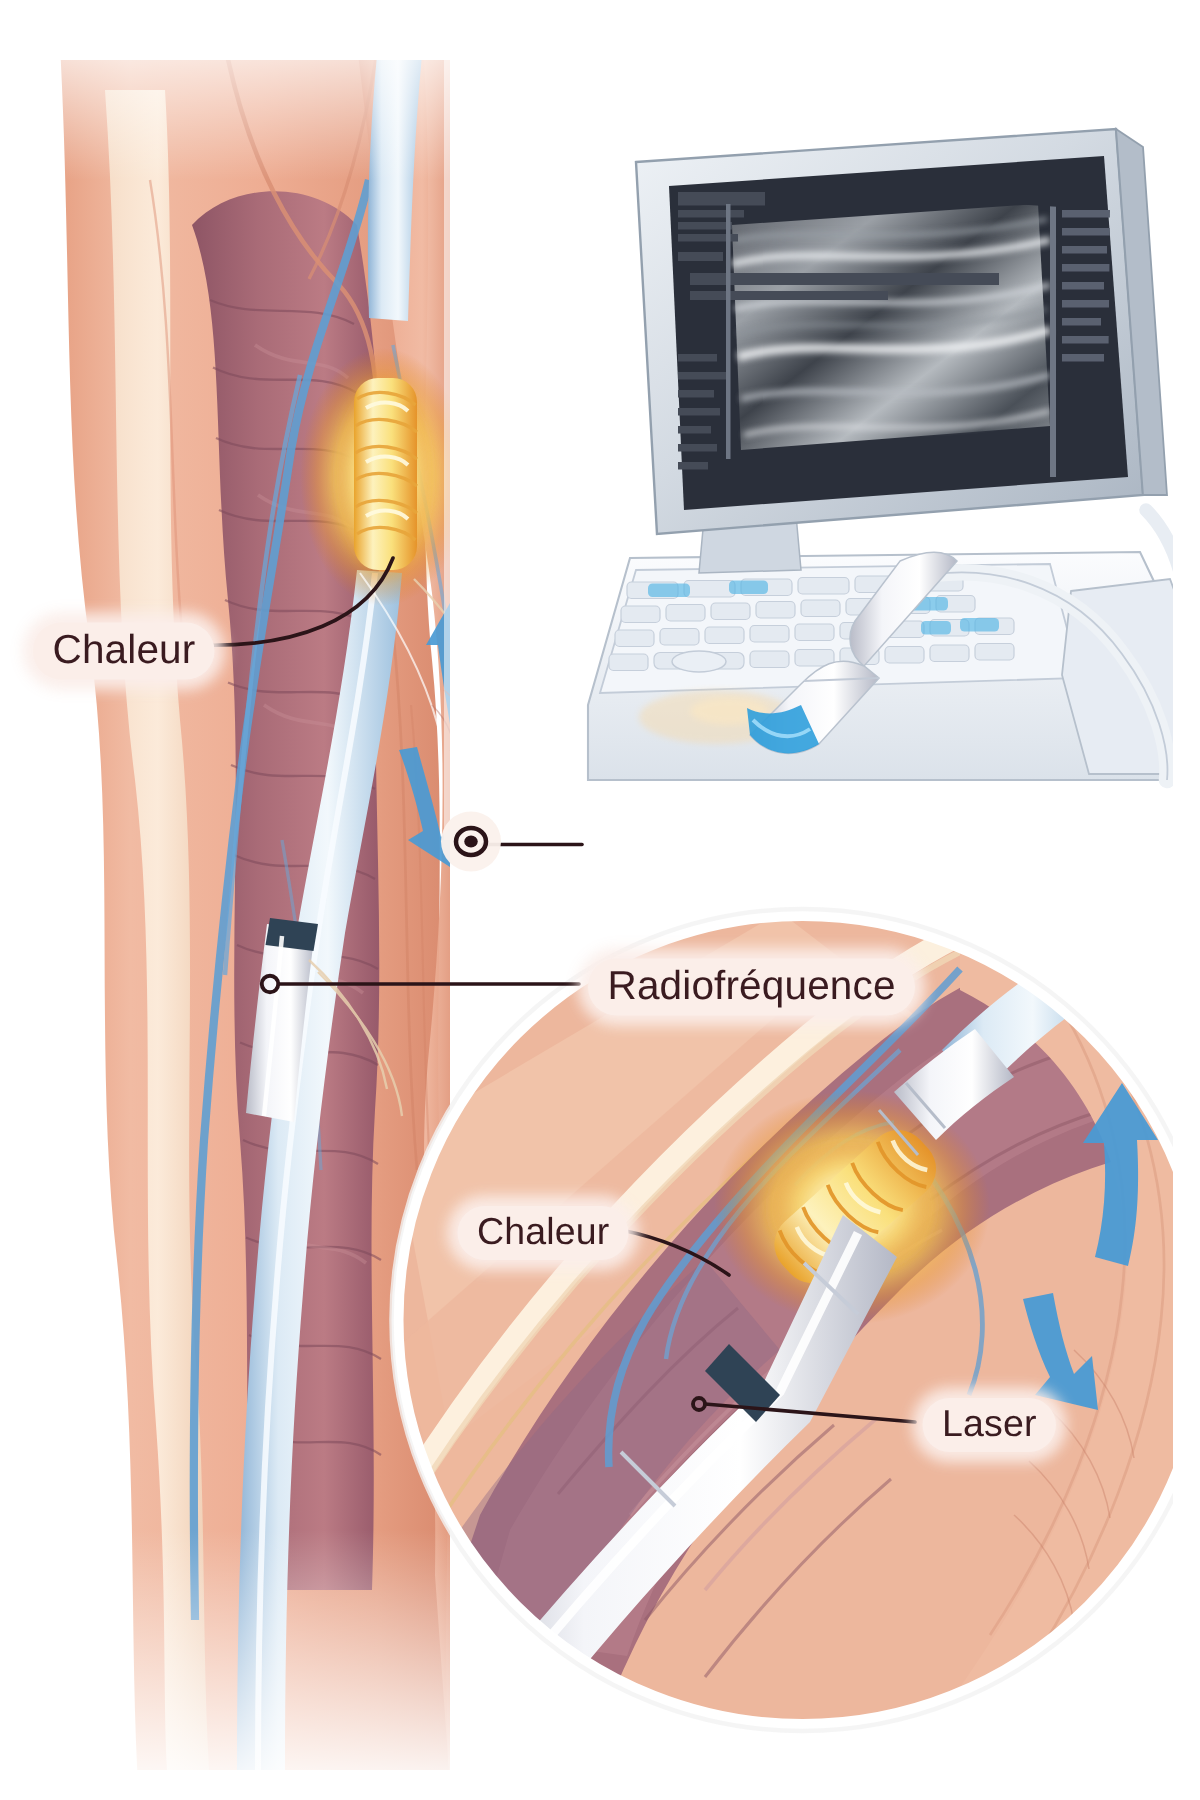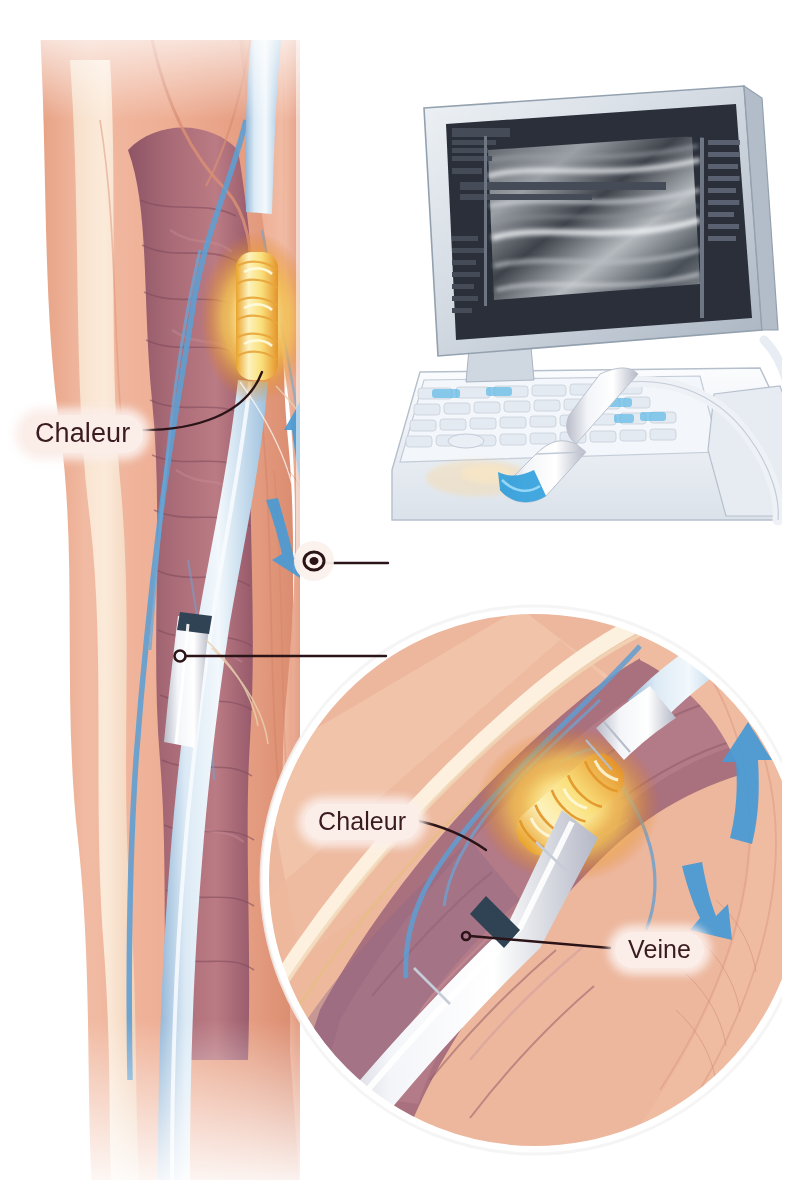--- a/index.html
+++ b/index.html
@@ -498,18 +498,19 @@
     <g>
       <circle cx="314" cy="561" r="20" fill="#fbf1ec" opacity=".95"></circle>
       <ellipse cx="314" cy="561" rx="10" ry="9" fill="none" stroke="#2b1418" stroke-width="3"></ellipse>
       <ellipse cx="314" cy="561" rx="4.5" ry="4" fill="#2b1418"></ellipse>
     </g>
   </svg>
 
   <div class="label-pill" style="left:22px;top:415px;">Chaleur</div>
 
 
+  <div class="label-pill" style="left:392px;top:639px;">Radiofréquence</div>
 
   <div class="label-pill sm" style="left:305px;top:804px;">Chaleur</div>
 
-  <div class="label-pill sm" style="left:615px;top:932px;">Veine</div>
+  <div class="label-pill sm" style="left:615px;top:932px;">Laser</div>
 
 </div>
 
 </body></html>

